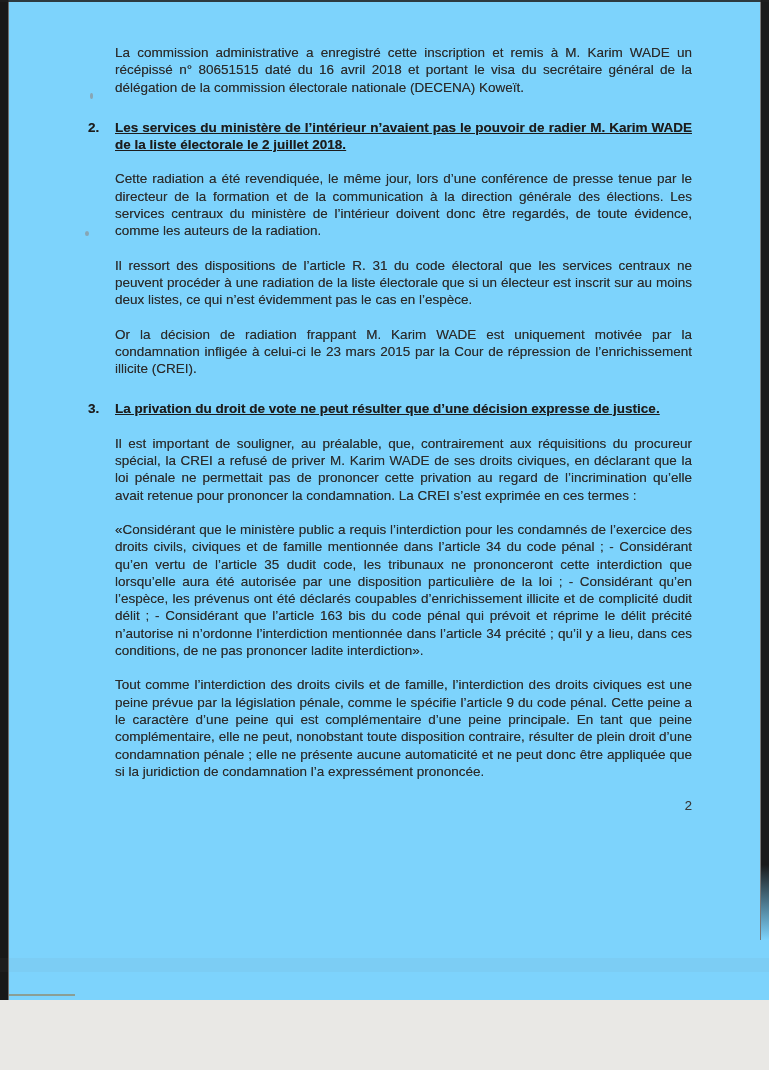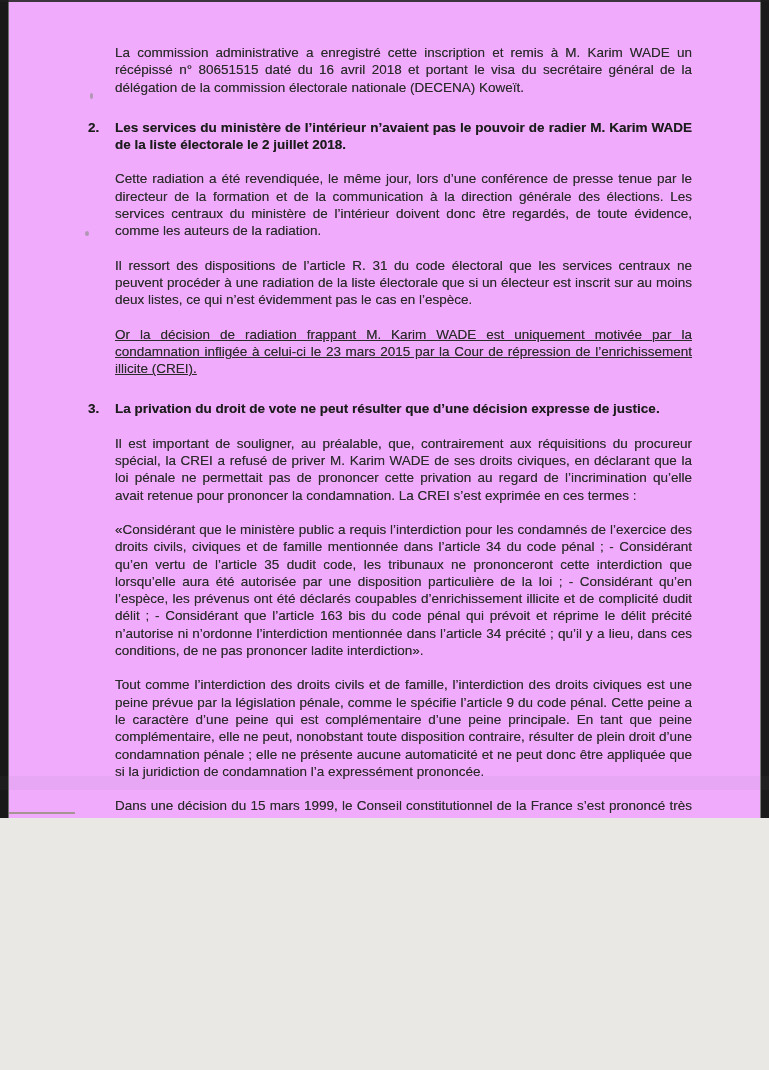--- a/index.html
+++ b/index.html
@@ -3,22 +3,22 @@
 <meta charset="utf-8">
 <style>
   html, body {
     margin: 0;
     padding: 0;
     background: #e9e8e5;
   }
   .page {
     position: relative;
     width: 769px;
-    height: 818px;
-    background: #f0abfc;
+    height: 1000px;
+    background: #7dd3fc;
     overflow: hidden;
     font-family: "Liberation Sans", "DejaVu Sans", sans-serif;
     color: #2b2b2b;
   }
   
   .edge-left {
     position: absolute; left: 0; top: 0;
     width: 8px; height: 100%;
     background: #181818;
     border-right: 1px solid #6f6f6f;
@@ -59,36 +59,37 @@
     position: absolute;
     left: 115px; top: 44px;
     width: 577px;
     font-size: 13.5px;
     line-height: 17.3px;
     text-align: justify;
     text-shadow: 0 0 0.5px rgba(45,45,45,0.55);
   }
   .content p { margin: 17px 0; }
   .content p:first-child { margin-top: 0; }
-  p.no-bottom { margin-bottom: 12px; text-decoration: underline; }
+  p.no-bottom { margin-bottom: 12px; }
   p.no-top { margin-top: 0; }
 
   .section-head {
     display: flex;
     margin: 23px 0 17px -27px;
     font-weight: bold;
     color: #1c1c1c;
   }
   .section-head .num {
     flex: none;
     width: 27px;
   }
   .section-head .htext {
     flex: 1;
     text-align: justify;
+    text-decoration: underline;
   }
   .italic { }
 
   .page-number {
     margin-top: 0px;
     text-align: right;
     font-size: 13px;
     color: #3a3a3a;
   }
 </style>
@@ -121,18 +122,17 @@
 
     <div class="section-head">
       <span class="num">3.</span>
       <span class="htext">La privation du droit de vote ne peut résulter que d’une décision expresse de justice.</span>
     </div>
 
     <p>Il est important de souligner, au préalable, que, contrairement aux réquisitions du procureur spécial, la CREI a refusé de priver M. Karim WADE de ses droits civiques, en déclarant que la loi pénale ne permettait pas de prononcer cette privation au regard de l’incrimination qu’elle avait retenue pour prononcer la condamnation. La CREI s’est exprimée en ces termes :</p>
     <p class="italic">«Considérant que le ministère public a requis l’interdiction pour les condamnés de l’exercice des droits civils, civiques et de famille mentionnée dans l’article 34 du code pénal ; - Considérant qu’en vertu de l’article 35 dudit code, les tribunaux ne prononceront cette interdiction que lorsqu’elle aura été autorisée par une disposition particulière de la loi ; - Considérant qu’en l’espèce, les prévenus ont été déclarés coupables d’enrichissement illicite et de complicité dudit délit ; - Considérant que l’article 163 bis du code pénal qui prévoit et réprime le délit précité n’autorise ni n’ordonne l’interdiction mentionnée dans l’article 34 précité ; qu’il y a lieu, dans ces conditions, de ne pas prononcer ladite interdiction».</p>
     <p>Tout comme l’interdiction des droits civils et de famille, l’interdiction des droits civiques est une peine prévue par la législation pénale, comme le spécifie l’article 9 du code pénal. Cette peine a le caractère d’une peine qui est complémentaire d’une peine principale. En tant que peine complémentaire, elle ne peut, nonobstant toute disposition contraire, résulter de plein droit d’une condamnation pénale ; elle ne présente aucune automaticité et ne peut donc être appliquée que si la juridiction de condamnation l’a expressément prononcée.</p>
 
-    <p><span>Dans une décision du 15 mars 1999, le Conseil constitutionnel de la France s’est prononcé très nettement en ce sens : </span><span class="italic">«Le principe de nécessité des peines»</span><span>, posé à</span></p>
 
     <div class="page-number">2</div>
 
   </div>
 </div>
 
 </body></html>

